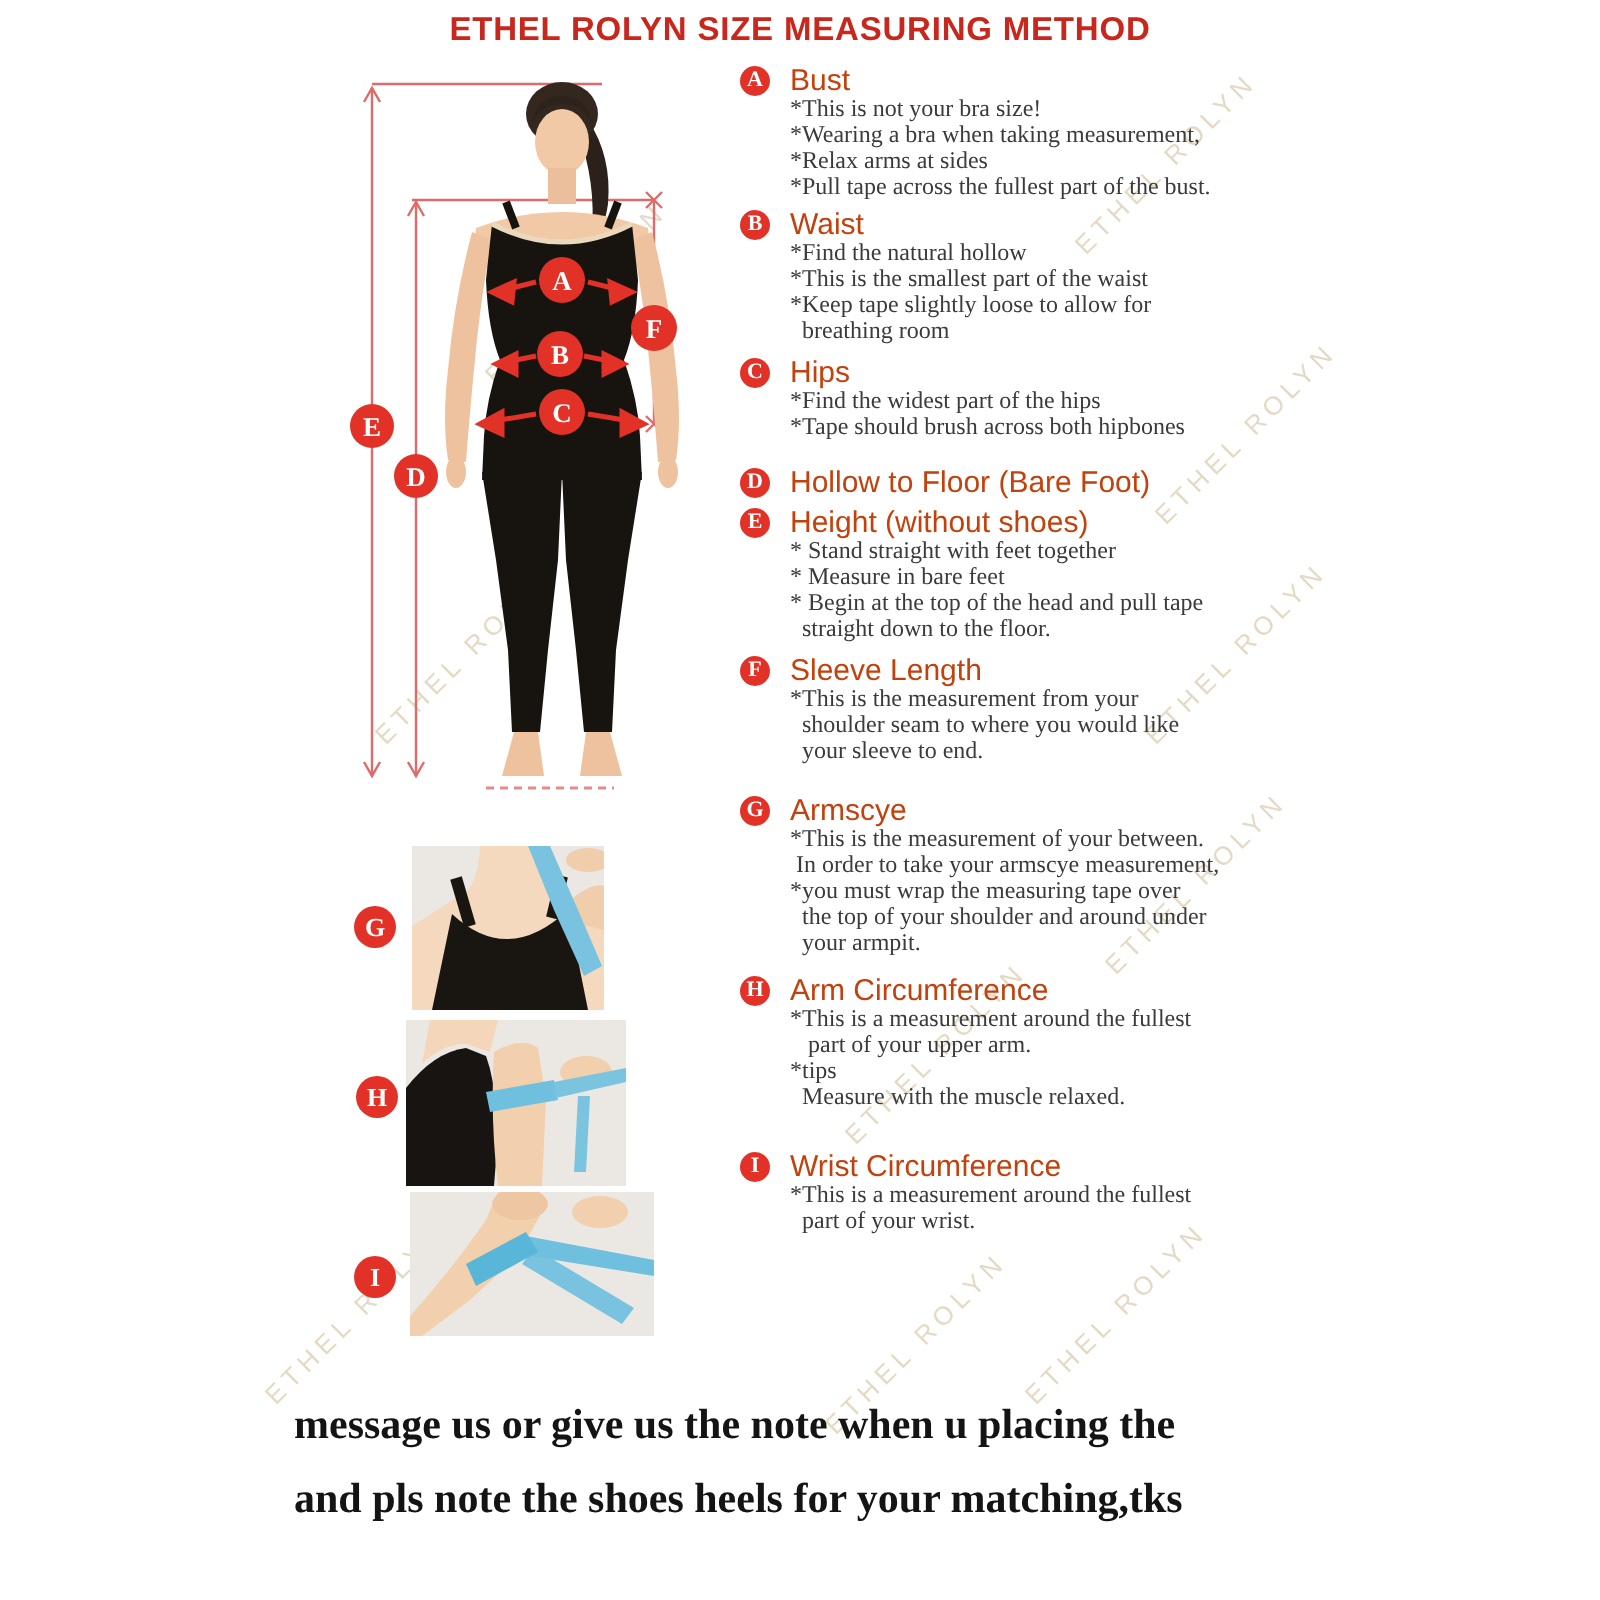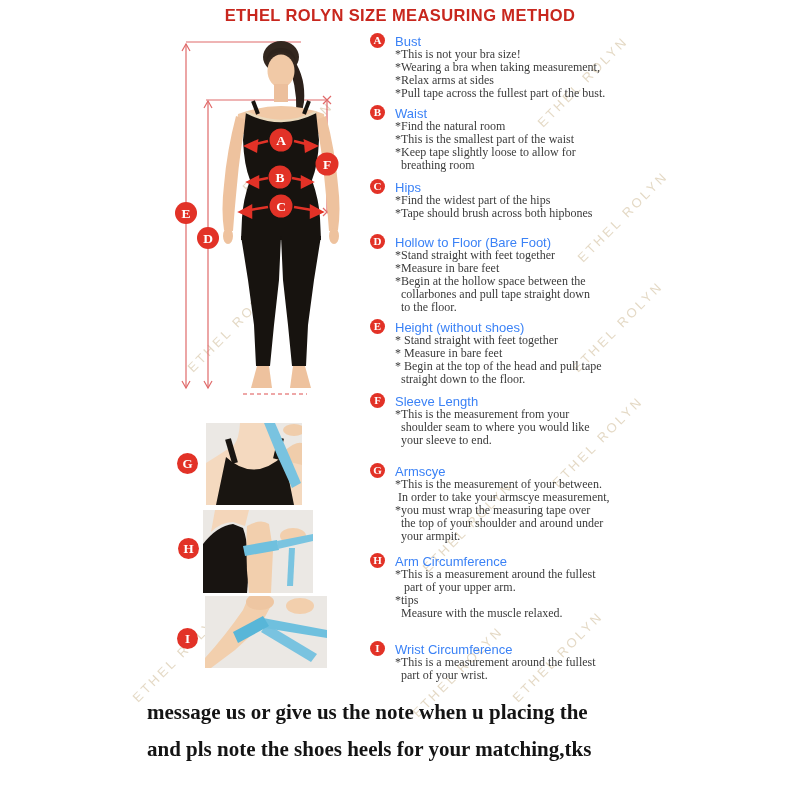--- a/index.html
+++ b/index.html
@@ -18,21 +18,21 @@
   .sec:nth-child(3){margin-bottom:14px;}
   .sec:nth-child(4){margin-bottom:5px;}
   .sec:nth-child(5){margin-bottom:7px;}
   .sec:nth-child(6){margin-bottom:16px;}
   .sec:nth-child(7){margin-bottom:10px;}
   .sec:nth-child(8){margin-bottom:21px;}
   .sec-head{position:relative;padding-left:25px;height:15px;line-height:15px;}
   .badge{position:absolute;left:0;top:0;width:15px;height:15px;border-radius:50%;
          background:#e23227;color:#fff;font-family:"Liberation Serif",serif;font-weight:bold;
          font-size:11px;text-align:center;line-height:15px;}
-  .sec-title{color:#3b82f6;font-size:13px;}
+  .sec-title{color:#c2410c;font-size:15px;}
   .sec-lines{padding-left:25px;font-family:Liberation Serif, serif;}
   .sec-line{white-space:pre;font-size:12px;line-height:13px;color:#3b3b3b;}
   
   .fig{position:absolute;left:150px;top:28px;width:230px;height:375px;}
   .fig .mline{stroke:#e06a6a;stroke-width:1.2;fill:none;}
   .fig .dash{stroke:#e98a8a;stroke-width:1.4;stroke-dasharray:4 3;fill:none;}
   .fig text.marker{fill:#fff;font-family:"Liberation Serif",serif;font-weight:bold;
                    font-size:13.5px;text-anchor:middle;}
   
   .photo{position:absolute;background:#ebe8e4;overflow:hidden;}
@@ -180,42 +180,35 @@
         <div class="sec-lines">
           <div class="sec-line">*This is not your bra size!</div>
           <div class="sec-line">*Wearing a bra when taking measurement,</div>
           <div class="sec-line">*Relax arms at sides</div>
           <div class="sec-line">*Pull tape across the fullest part of the bust.</div>
         </div>
       </div>
       <div class="sec">
         <div class="sec-head"><span class="badge">B</span><span class="sec-title">Waist</span></div>
         <div class="sec-lines">
-          <div class="sec-line">*Find the natural room</div>
+          <div class="sec-line">*Find the natural hollow</div>
           <div class="sec-line">*This is the smallest part of the waist</div>
           <div class="sec-line">*Keep tape slightly loose to allow for</div>
           <div class="sec-line">  breathing room</div>
         </div>
       </div>
       <div class="sec">
         <div class="sec-head"><span class="badge">C</span><span class="sec-title">Hips</span></div>
         <div class="sec-lines">
           <div class="sec-line">*Find the widest part of the hips</div>
           <div class="sec-line">*Tape should brush across both hipbones</div>
         </div>
       </div>
       <div class="sec">
         <div class="sec-head"><span class="badge">D</span><span class="sec-title">Hollow to Floor (Bare Foot)</span></div>
-        <div class="sec-lines">
-          <div class="sec-line">*Stand straight with feet together</div>
-          <div class="sec-line">*Measure in bare feet</div>
-          <div class="sec-line">*Begin at the hollow space between the</div>
-          <div class="sec-line">  collarbones and pull tape straight down</div>
-          <div class="sec-line">  to the floor.</div>
-        </div>
       </div>
       <div class="sec">
         <div class="sec-head"><span class="badge">E</span><span class="sec-title">Height (without shoes)</span></div>
         <div class="sec-lines">
           <div class="sec-line">* Stand straight with feet together</div>
           <div class="sec-line">* Measure in bare feet</div>
           <div class="sec-line">* Begin at the top of the head and pull tape</div>
           <div class="sec-line">  straight down to the floor.</div>
         </div>
       </div>

